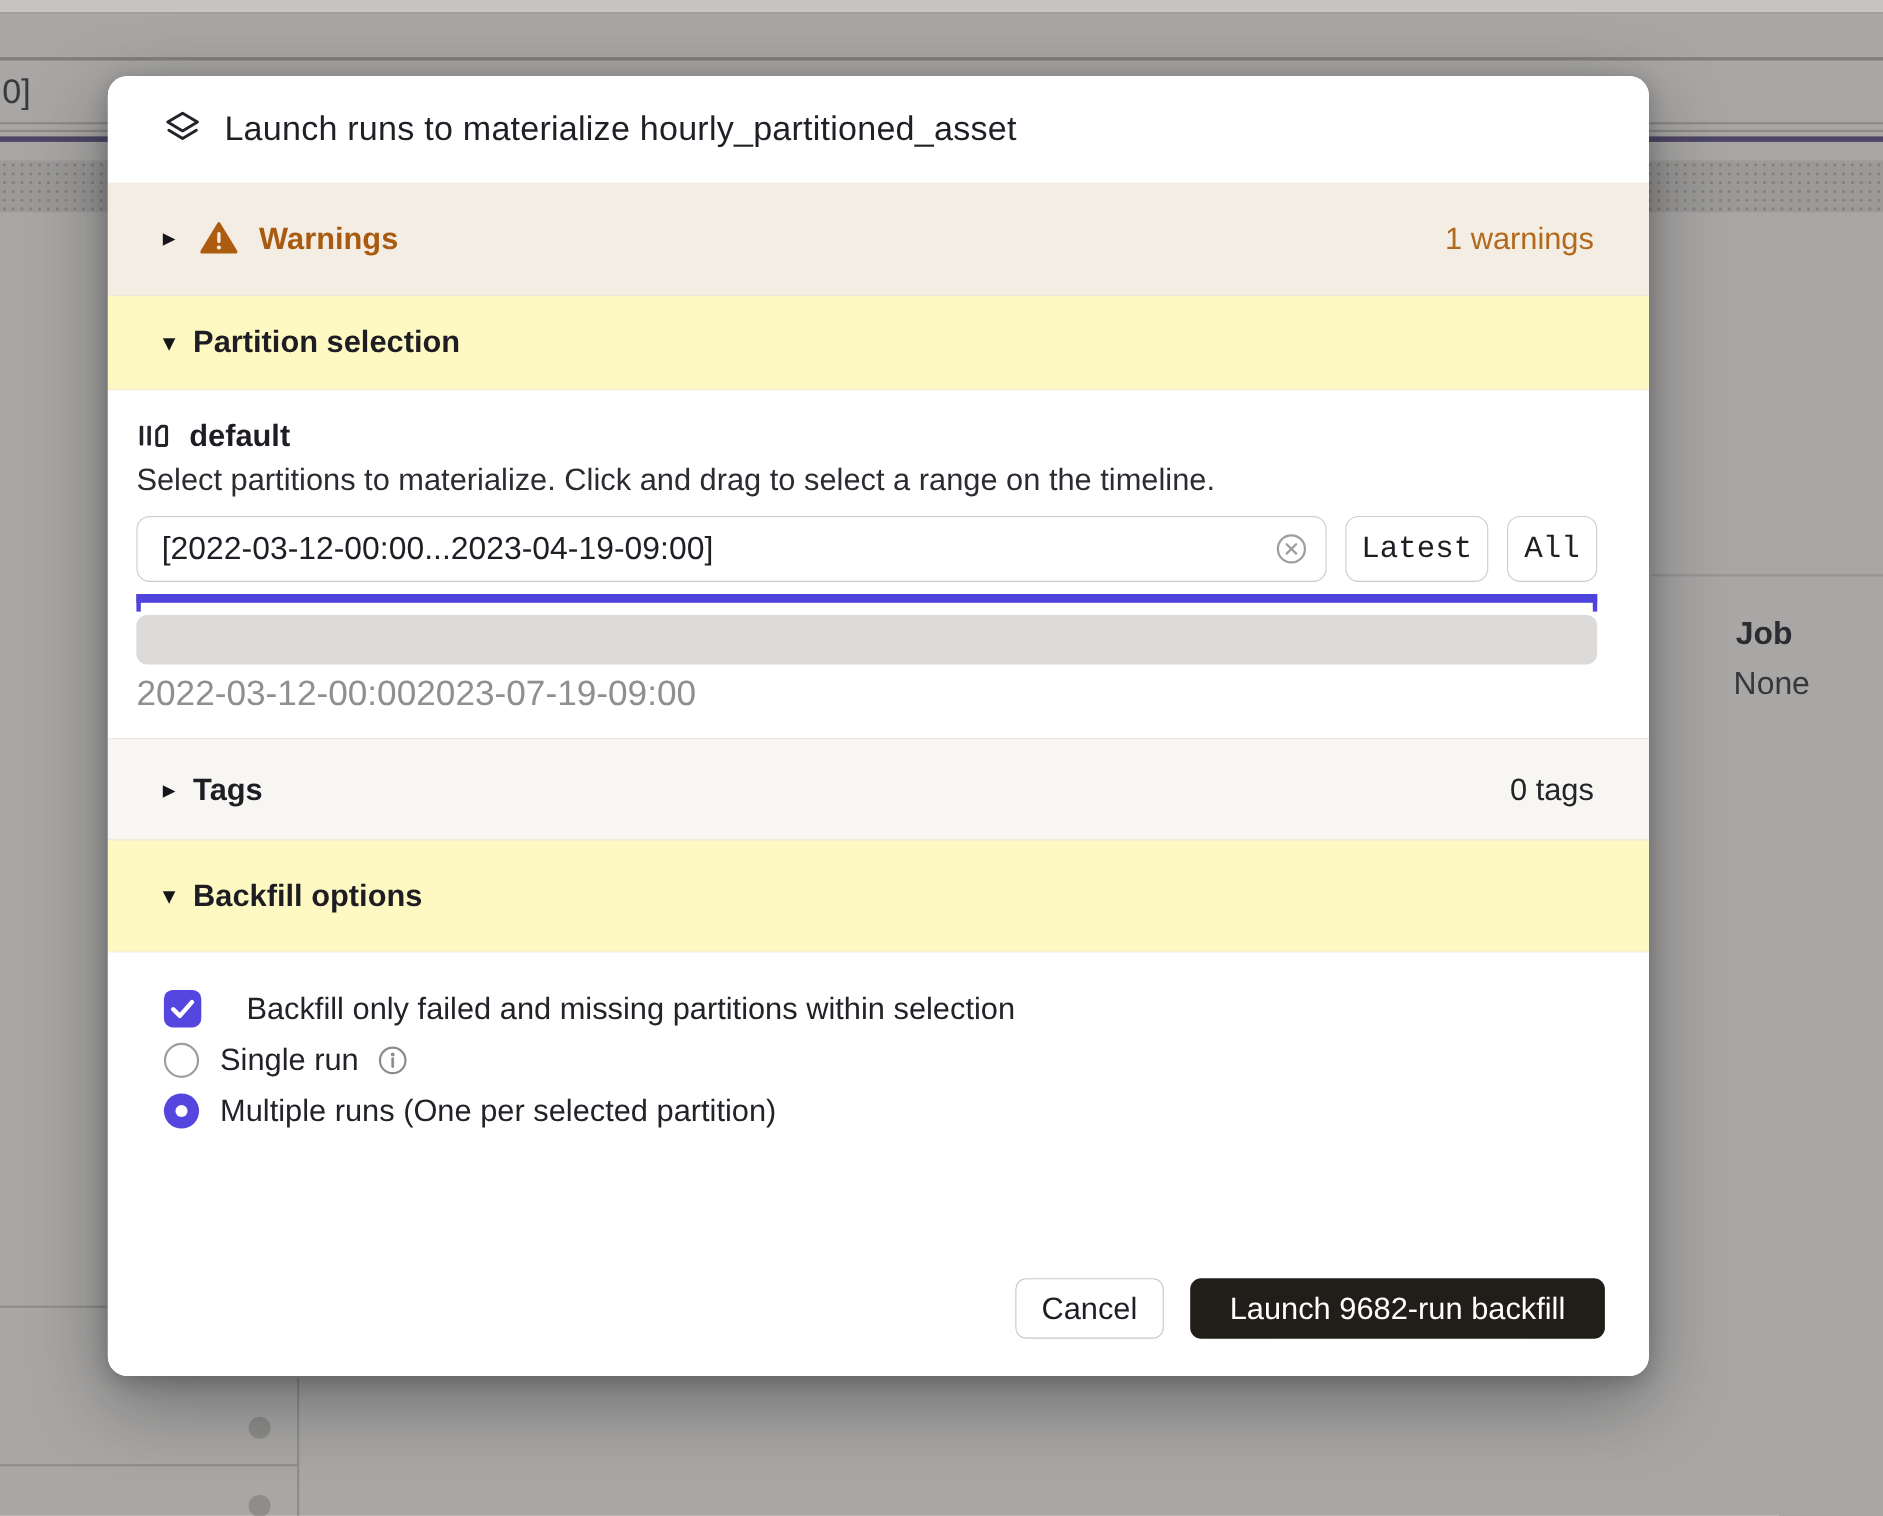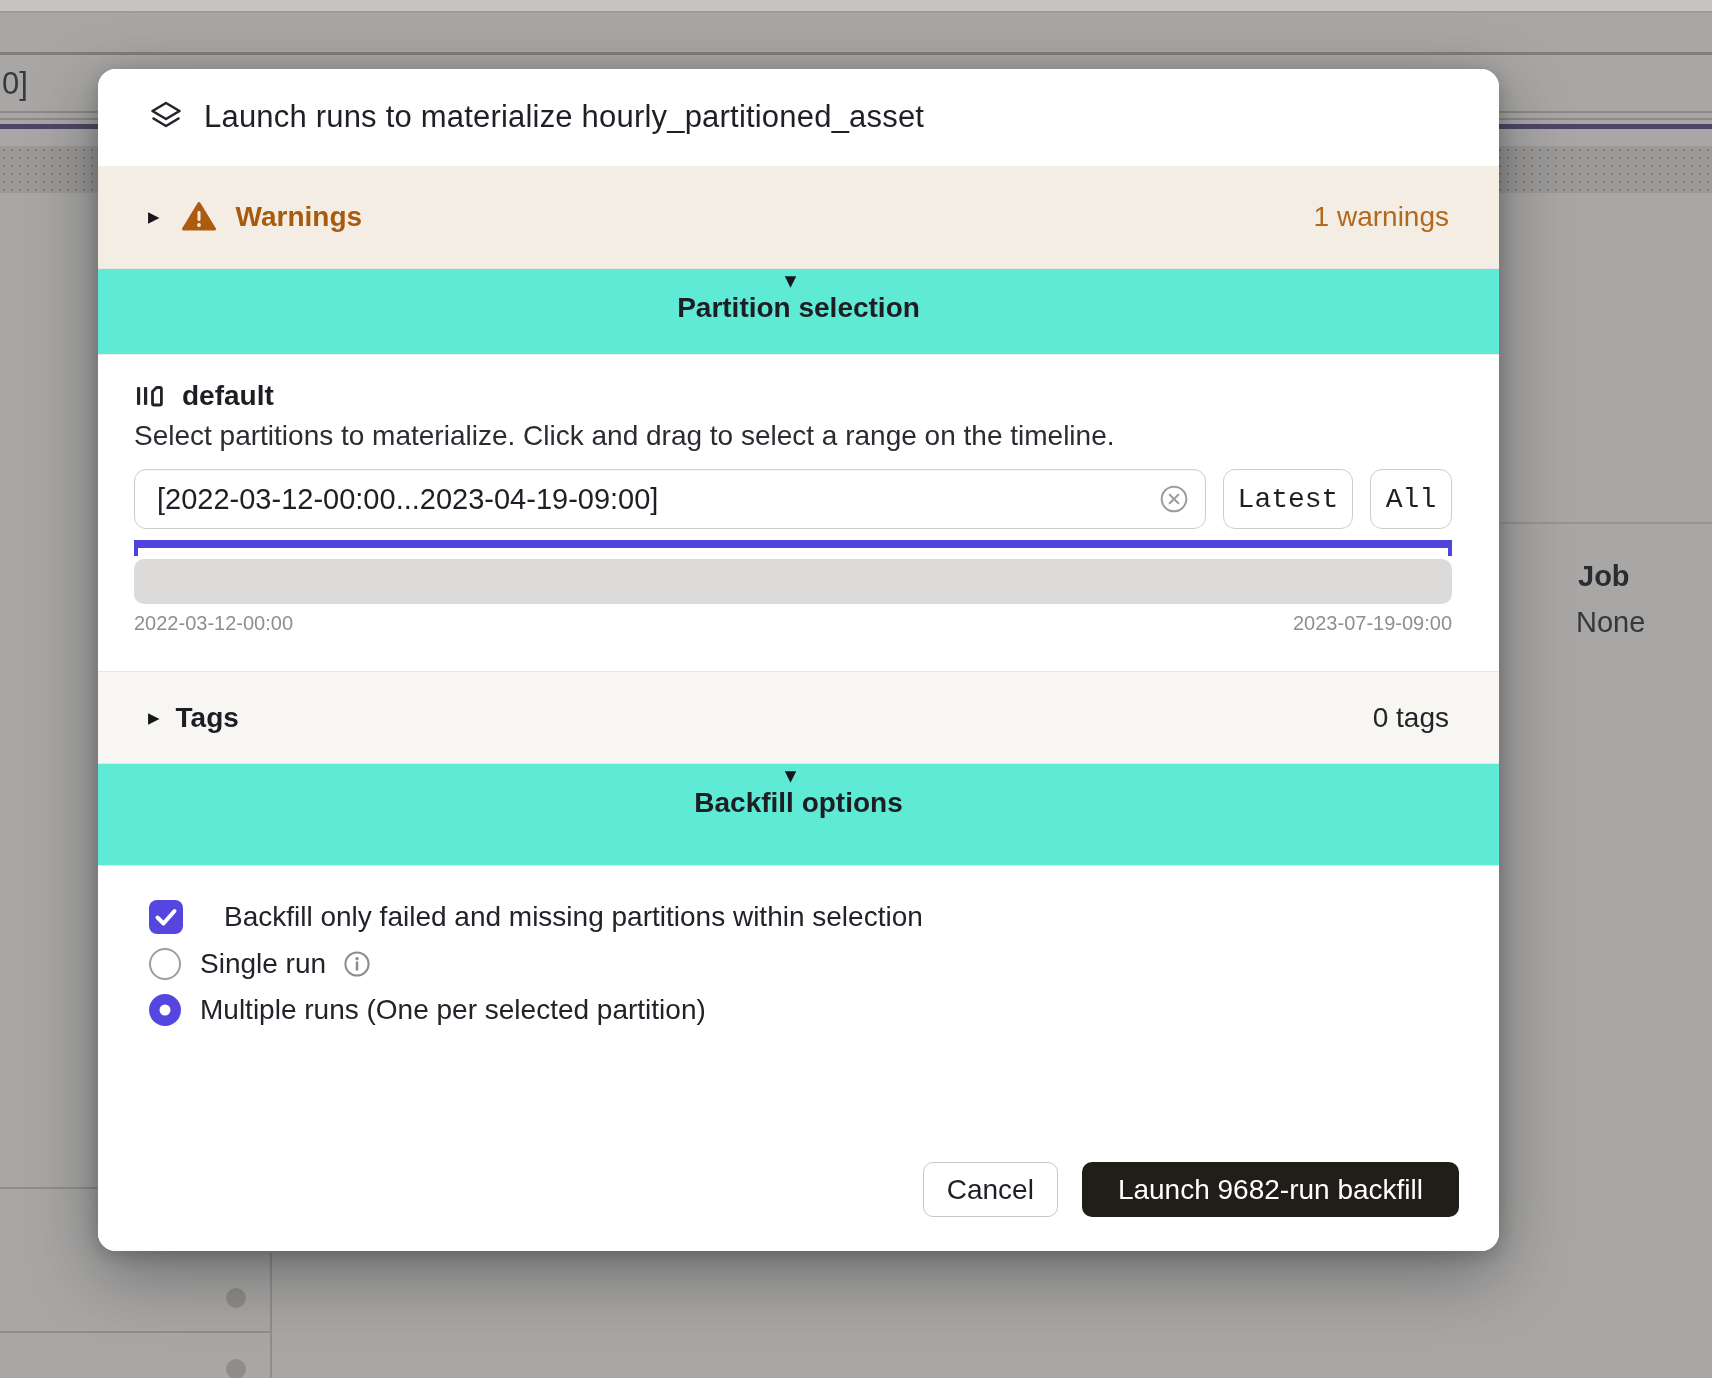--- a/index.html
+++ b/index.html
@@ -45,27 +45,27 @@
   .row { display:flex; align-items:center; padding:0 50px; }
 
   .row-warnings { height:105px; background:#f4ede4; }
   .caret { font-size:23px; color:#15151a; line-height:1; display:inline-flex; align-items:center; }
   .caret.collapsed::before { content:"\25B8"; }
   .caret.expanded::before  { content:"\25BE"; }
   .warn-caret { margin-right:22px; }
   .warn-label { margin-left:20px; font-size:28px; font-weight:bold; color:#a85b0e; }
   .warn-count { margin-left:auto; font-size:28px; color:#b2691b; }
 
-  .section-header { background:#5eead4; border-top:1px solid #e9e6e1; border-bottom:1px solid #eceae6;flex-direction:column; }
+  .section-header { background:#fef9c3; border-top:1px solid #e9e6e1; border-bottom:1px solid #eceae6; }
   .section-header .caret { margin-right:16px; }
   .section-title { font-size:28px; font-weight:bold; color:#1d1d23; }
   .sh-partition { height:90px; }
   .sh-backfill  { height:106px; }
 
-  .partition-content { height:325px; background:#fff; padding:26px 47px 0 36px; }
+  .partition-content { height:325px; background:#fff; padding:26px 47px 0 26px; }
   .dim-row { display:flex; align-items:center; gap:18px; height:30px; }
   .dim-name { font-size:28px; font-weight:bold; color:#1d1d23; }
   .desc { margin-top:8px; font-size:28px; color:#2b2b31; line-height:34px; }
 
   .input-row { margin-top:16px; display:flex; gap:17px; height:60px; }
   .input-wrap { position:relative; flex:1; }
   .partition-input {
     width:100%; height:100%; border:1.5px solid #cfcdca; border-radius:12px;
     font-family:inherit; font-size:29px; color:#1e1e24; padding:0 64px 0 22px;
     outline:none; background:#fff; box-shadow:inset 0 1px 2px rgba(0,0,0,.04);
@@ -76,21 +76,21 @@
     height:60px; border:1.5px solid #cfcdca; border-radius:12px; background:#fff;
     font-family:Liberation Mono, monospace; font-size:28px; color:#1e1e24; cursor:pointer;
     display:flex; align-items:center; justify-content:center;
   }
   .btn-latest { width:130px; }
   .btn-all { width:82px; }
 
   .select-bar { margin-top:11px; height:16px;
     border-top:8px solid #4f43dd; border-left:4px solid #4f43dd; border-right:4px solid #4f43dd; }
   .timeline-bar { margin-top:3px; height:45px; background:#dcdbd9; border-radius:10px; }
-  .date-row { margin-top:8px; display:flex; justify-content:space-between; font-size:20px; color:#8f8f92; }
+  .date-row { margin-top:8px; display:flex; justify-content:flex-start; font-size:32px; color:#8f8f92; }
 
   .row-tags { height:95px; background:#f7f6f3; border-top:1px solid #e9e6e1; }
   .row-tags .caret { margin-right:16px; }
   .tags-count { margin-left:auto; font-size:28px; color:#232329; }
 
   .backfill-content { height:270px; background:#fff; padding:34px 47px 0 51px; }
   .check-row { display:flex; align-items:center; gap:17px; height:34px; }
   .checkbox { width:34px; height:34px; border-radius:8px; background:#5546e0;
     display:flex; align-items:center; justify-content:center; cursor:pointer; flex:none; }
   .check-label { font-size:28px; color:#222228;margin-left:24px; }

